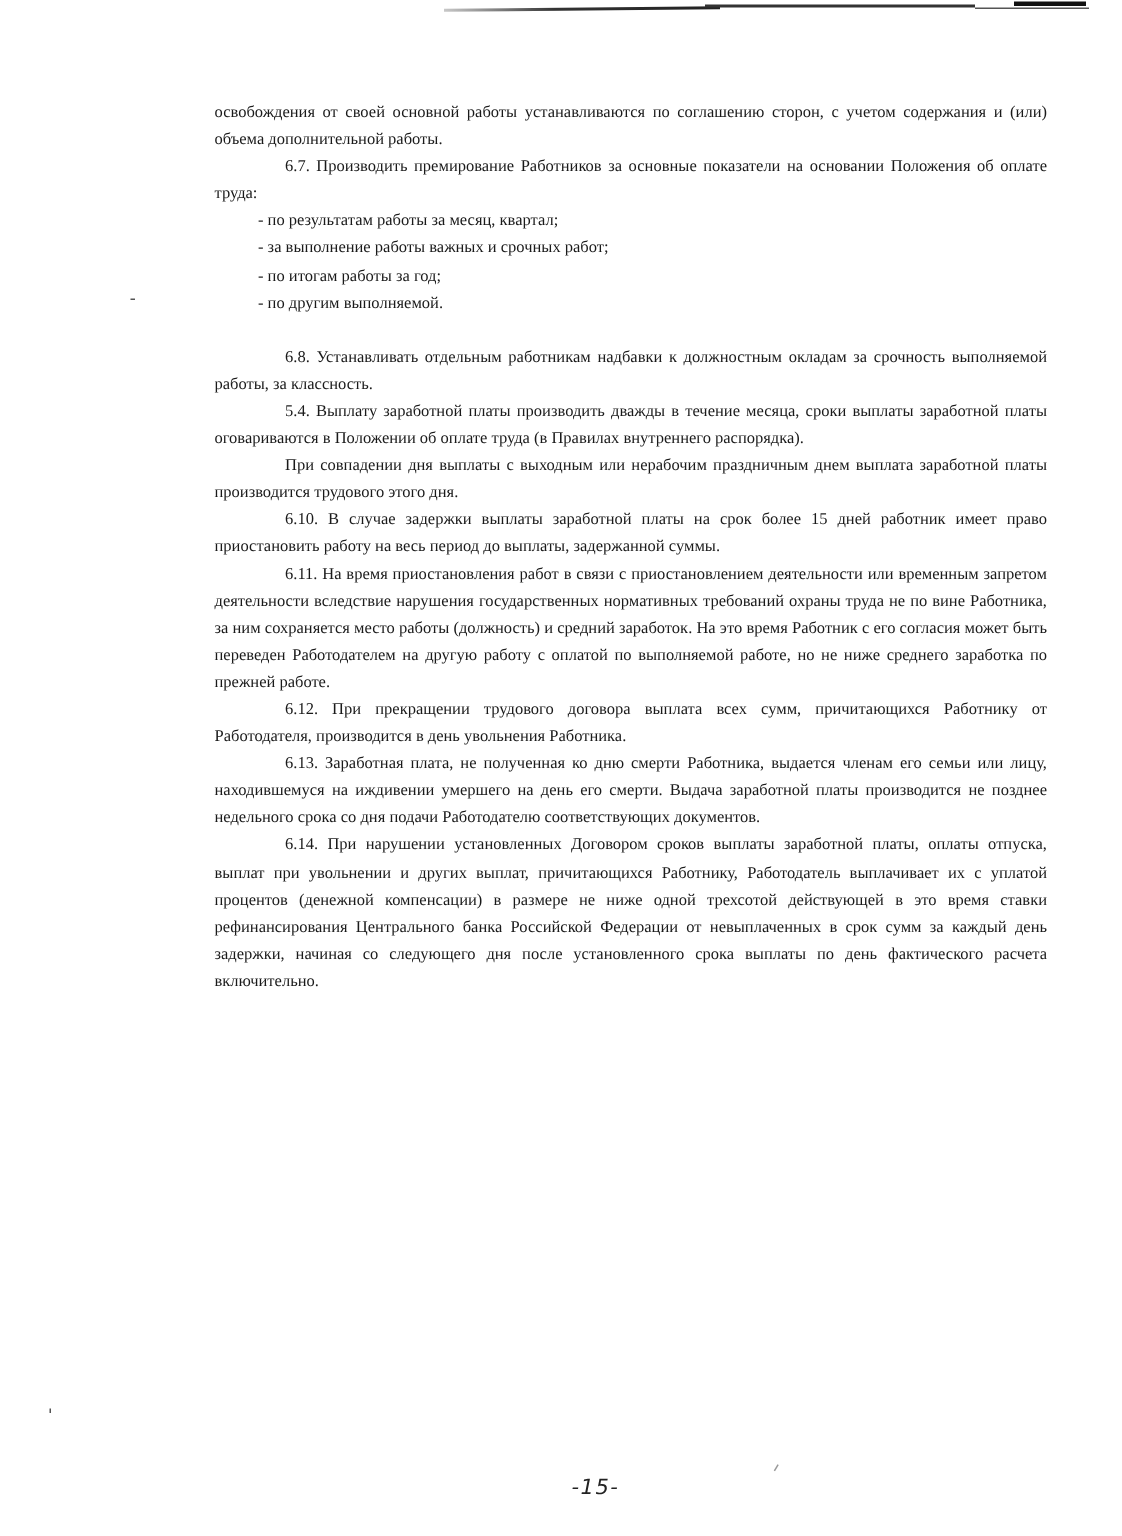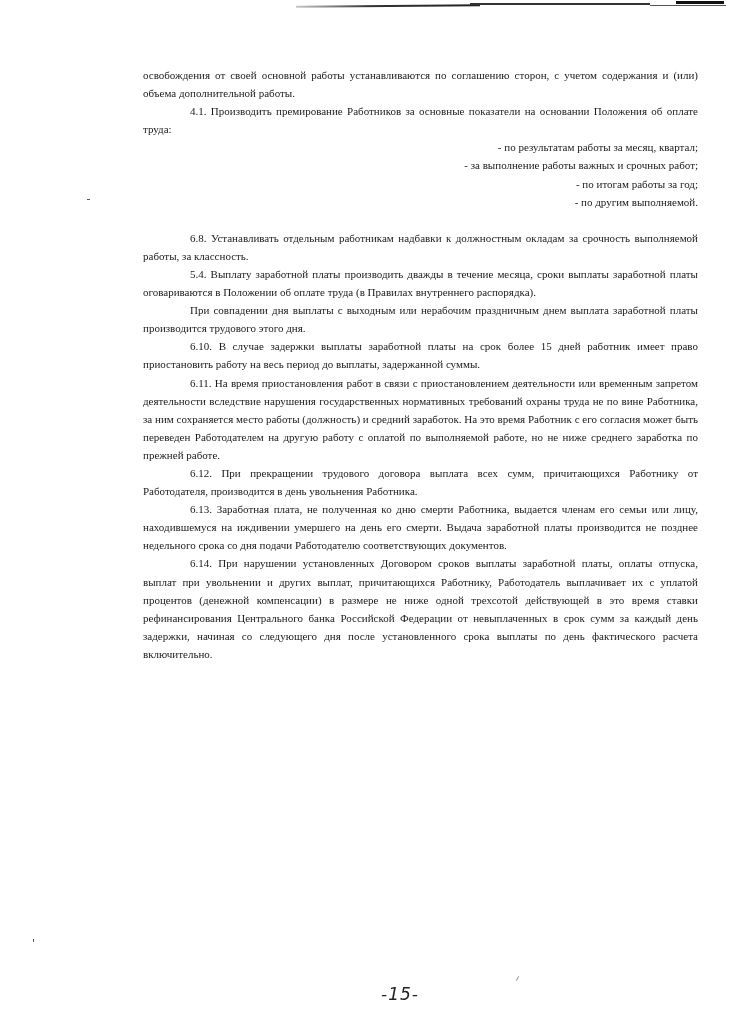--- a/index.html
+++ b/index.html
@@ -24,40 +24,40 @@
     .top-rule4 {
       position: absolute; left: 650px; top: 5px; width: 76px; height: 1px;
       background: #555;
     }
     .page {
       position: absolute; left: 143px; top: 66px; width: 555px;
       font-size: 11px; line-height: 18.1px;
     }
     .p { margin: 0; text-align: justify; }
     .ind { text-indent: 47px; }
-    .li { padding-left: 29px; margin: 0; text-align: right; }
+    .li { padding-left: 29px; margin: 0; }
     .gap { height: 18px; }
     .page-number {
       position: absolute; left: 381px; top: 984px;
       font-family: "DejaVu Sans", sans-serif; font-style: italic;
-      font-size: 17px; color: #222; letter-spacing: 1px;
+      font-size: 14px; color: #222; letter-spacing: 1px;
     }
     .speck { position: absolute; background: #555; }
   </style>
 </head>
 <body>
 
 <div class="top-rule"></div>
 <div class="top-rule2"></div>
 <div class="top-rule3"></div>
 <div class="top-rule4"></div>
 
 <div class="page">
   <p class="p">освобождения от своей основной работы устанавливаются по соглашению сторон, с учетом содержания и (или) объема дополнительной работы.</p>
-  <p class="p ind">4.1. Производить премирование Работников за основные показатели на основании Положения об оплате труда:</p>
+  <p class="p ind">6.7. Производить премирование Работников за основные показатели на основании Положения об оплате труда:</p>
   <div>
     <p class="li ind0">- по результатам работы за месяц, квартал;</p>
     <p class="li">- за выполнение работы важных и срочных работ;</p>
     <p class="li">- по итогам работы за год;</p>
     <p class="li">- по другим выполняемой.</p>
   </div>
   <div class="gap"></div>
   <p class="p ind">6.8. Устанавливать отдельным работникам надбавки к должностным окладам за срочность выполняемой работы, за классность.</p>
   <p class="p ind">5.4. Выплату заработной платы производить дважды в течение месяца, сроки выплаты заработной платы оговариваются в Положении об оплате труда (в Правилах внутреннего распорядка).</p>
   <p class="p ind">При совпадении дня выплаты с выходным или нерабочим праздничным днем выплата заработной платы производится трудового этого дня.</p>

